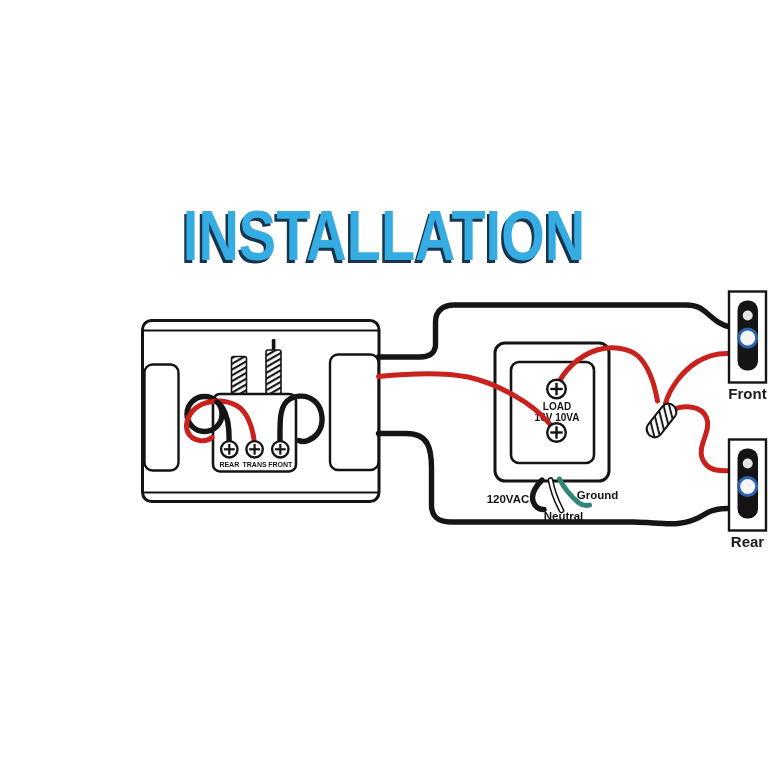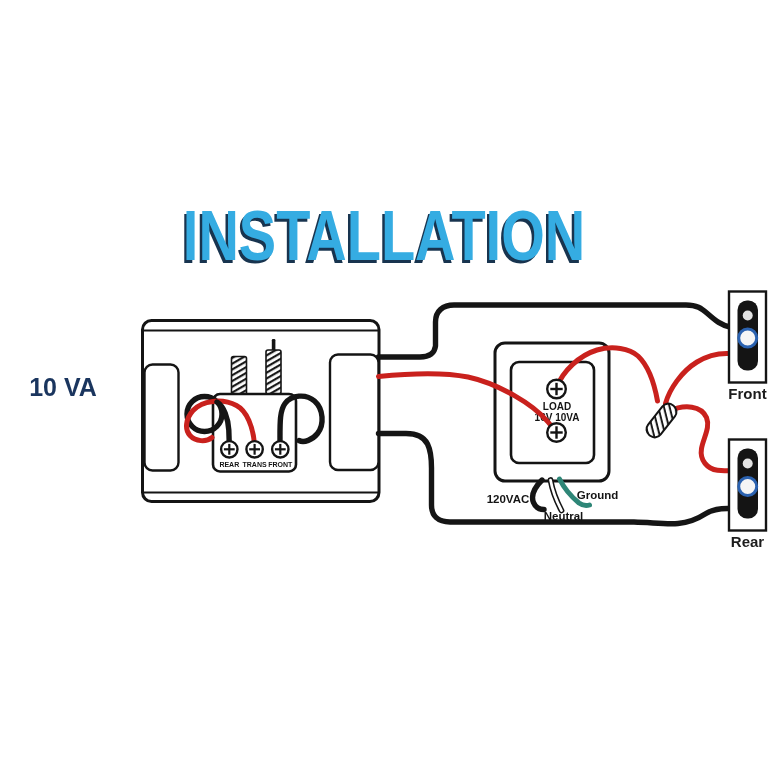--- a/index.html
+++ b/index.html
@@ -38,21 +38,20 @@
   .t15{font-size:15px;fill:#1c1c1c;}
 </style>
 </head>
 <body>
 
 <div class="stage">
 
   <h1 class="page-title">INSTALLATION</h1>
 
   <div class="side-label">
-    <div>10 VA</div>
   </div>
 
   <svg width="768" height="768" viewBox="0 0 768 768">
     <defs>
       <pattern id="threads" width="5" height="5" patternUnits="userSpaceOnUse" patternTransform="rotate(60)">
         <rect width="5" height="5" fill="#fff"></rect>
         <rect width="2.2" height="5" fill="#1a1a1a"></rect>
       </pattern>
       <pattern id="nutHatch" width="5.5" height="5.5" patternUnits="userSpaceOnUse" patternTransform="rotate(128)">
         <rect width="5.5" height="5.5" fill="#fff"></rect>

